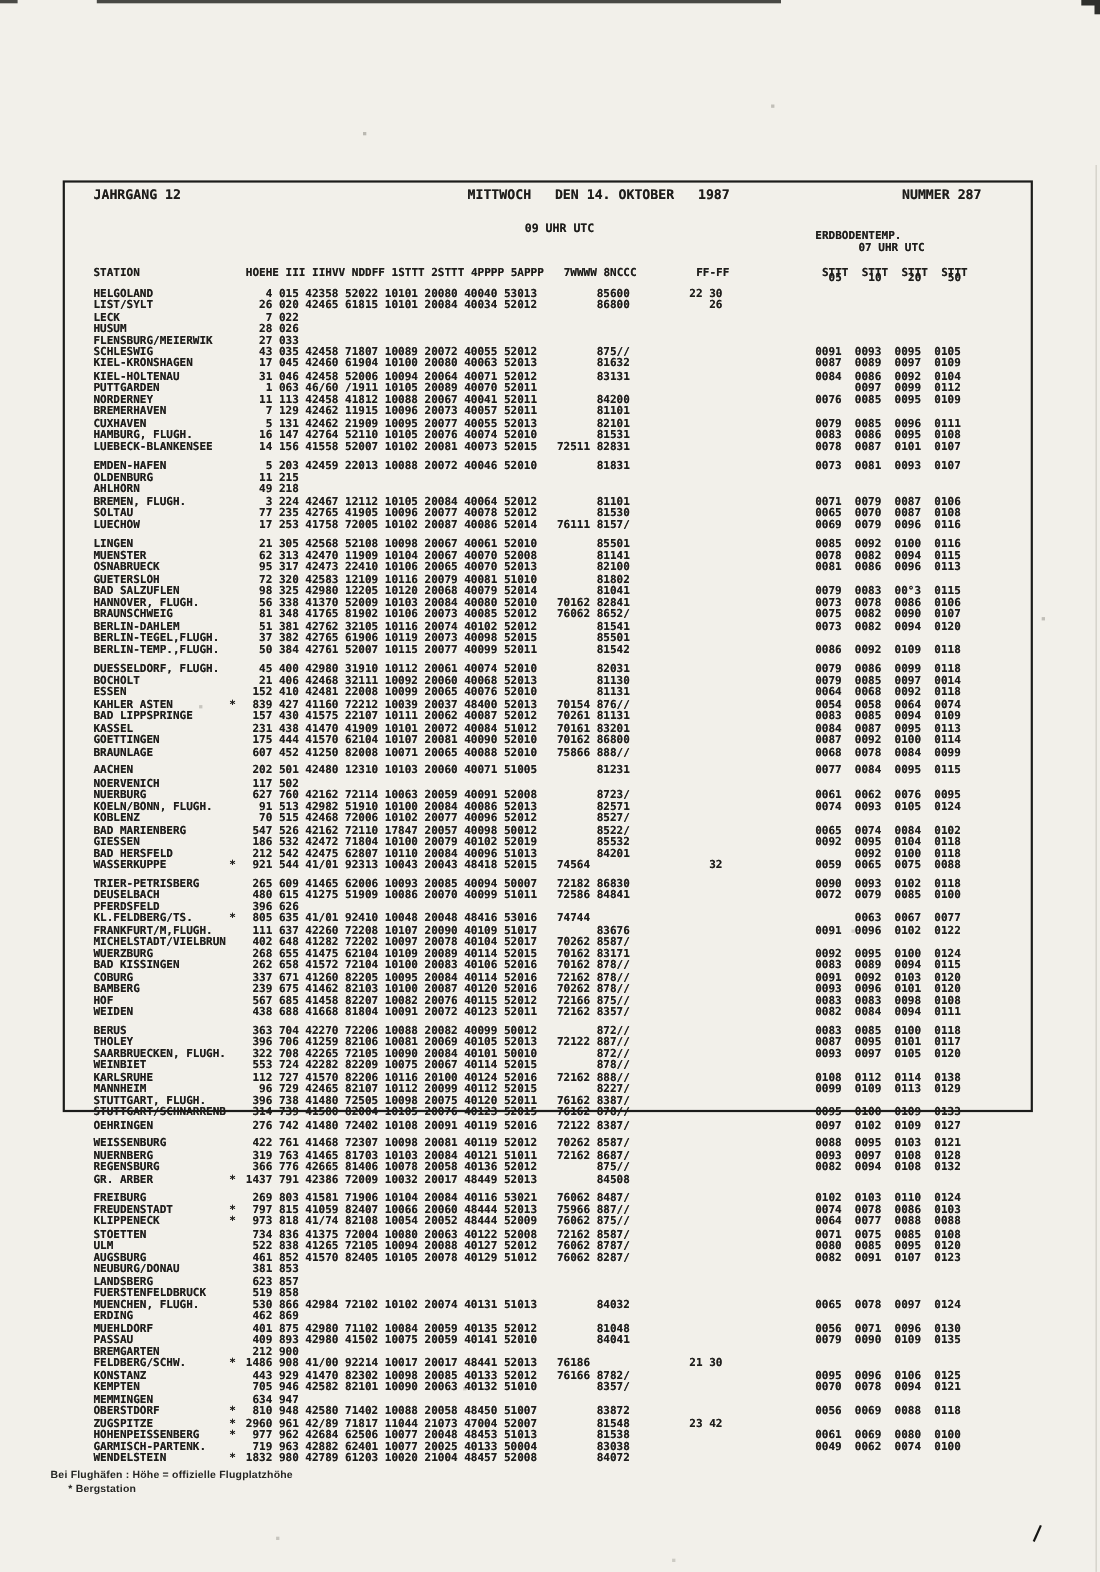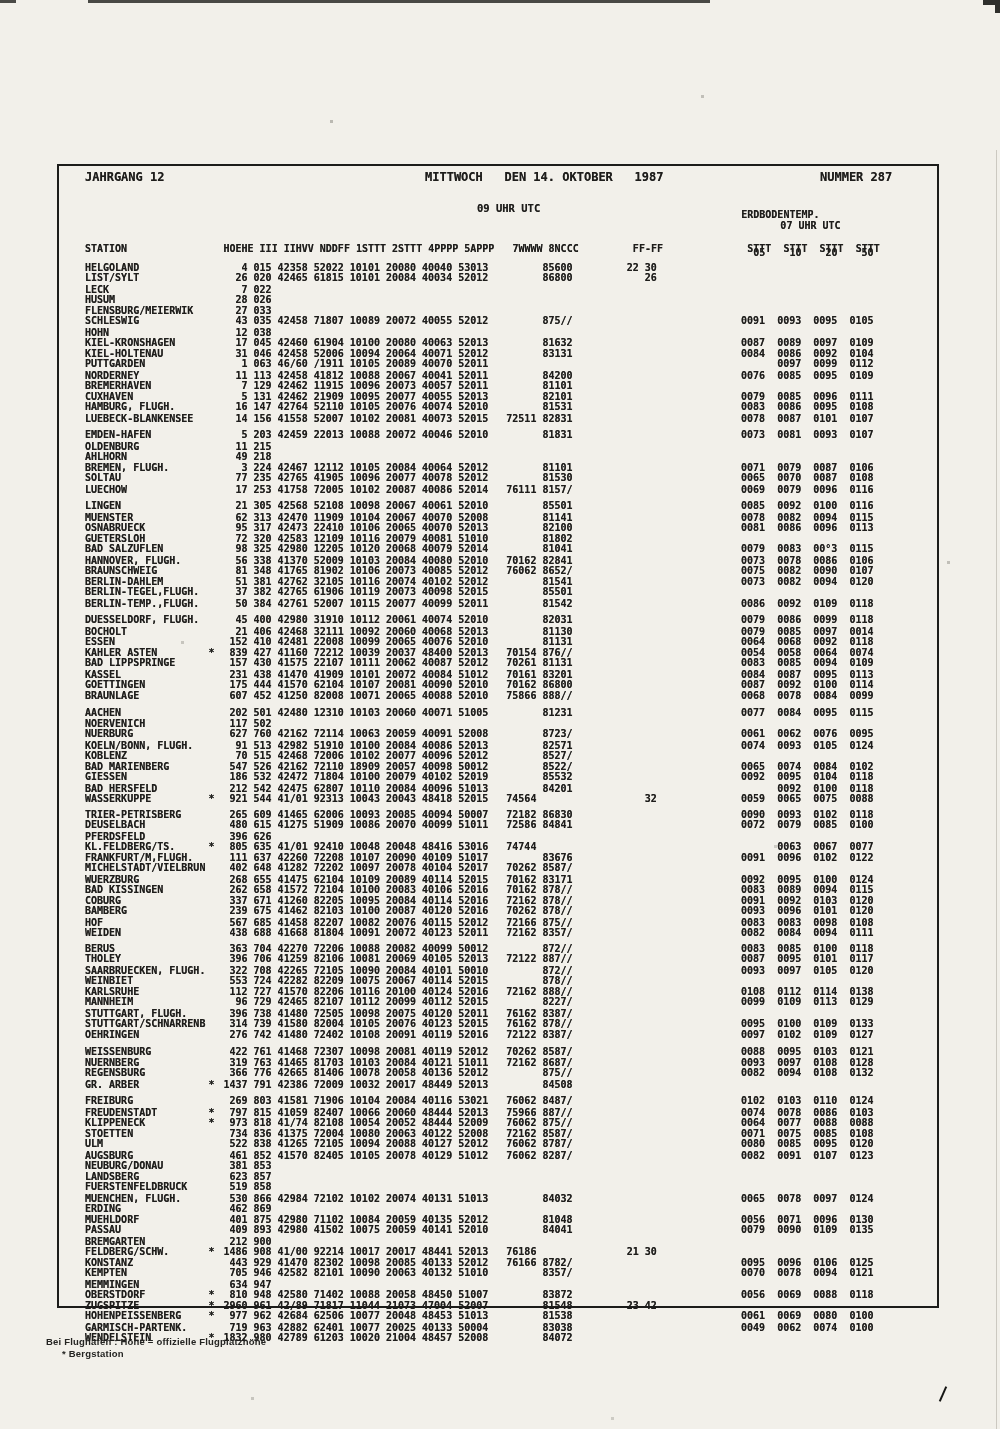--- a/index.html
+++ b/index.html
@@ -1,18 +1,18 @@
 <!DOCTYPE html>
 <html><head>
 <meta charset="utf-8">
 <style>
   html,body{margin:0;padding:0;}
   body{width:1000px;height:1429px;position:relative;background:#f2f0ea;overflow:hidden;}
   .mono{font-family:"DejaVu Sans Mono",monospace;font-weight:bold;color:#1e1d1b;text-shadow:0 0 .3px rgba(30,30,28,.7);}
-  .frame{position:absolute;left:57px;top:164px;width:882px;height:1144px;border:2px solid #1c1c1a;box-sizing:border-box;}
+  .frame{position:absolute;left:57px;top:164px;width:882px;height:847px;border:2px solid #1c1c1a;box-sizing:border-box;}
   .mast{position:absolute;top:4px;font-size:12px;white-space:pre;}
   .mast-l{left:26px;} .mast-c{left:366px;} .mast-r{left:761px;}
   .utc-main{position:absolute;left:418px;top:36px;font-size:10.5px;white-space:pre;}
   .tbl{position:absolute;left:26px;top:44px;font-size:10px;line-height:10px;}
   .row{display:flex;height:10px;align-items:flex-start;}
   .prerow{white-space:pre;height:10px;}
   .cell{flex:none;text-align:right;white-space:pre;overflow:visible;}
   .c-station{width:20ch;text-align:left;}
   .c-mark{width:2ch;text-align:center;}
   .c-hoehe{width:5ch;}
@@ -187,39 +187,20 @@
           <span class="cell c-d">40055</span>
           <span class="cell c-d">52012</span>
           <span class="cell c-w7"></span>
           <span class="cell c-n8">875//</span>
           <span class="cell c-ff"></span>
           <span class="cell c-s1">0091</span>
           <span class="cell c-s">0093</span>
           <span class="cell c-s">0095</span>
           <span class="cell c-s">0105</span>
         </div>
-        <div class="row gap-s">
-          <span class="cell c-station">HOHN</span>
-          <span class="cell c-mark"></span>
-          <span class="cell c-hoehe">12</span>
-          <span class="cell c-iii">038</span>
-          <span class="cell c-d"></span>
-          <span class="cell c-d"></span>
-          <span class="cell c-d"></span>
-          <span class="cell c-d"></span>
-          <span class="cell c-d"></span>
-          <span class="cell c-d"></span>
-          <span class="cell c-w7"></span>
-          <span class="cell c-n8"></span>
-          <span class="cell c-ff"></span>
-          <span class="cell c-s1"></span>
-          <span class="cell c-s"></span>
-          <span class="cell c-s"></span>
-          <span class="cell c-s"></span>
-        </div>
         <div class="row">
           <span class="cell c-station">KIEL-KRONSHAGEN</span>
           <span class="cell c-mark"></span>
           <span class="cell c-hoehe">17</span>
           <span class="cell c-iii">045</span>
           <span class="cell c-d">42460</span>
           <span class="cell c-d">61904</span>
           <span class="cell c-d">10100</span>
           <span class="cell c-d">20080</span>
           <span class="cell c-d">40063</span>
@@ -916,21 +897,21 @@
           <span class="cell c-s"></span>
           <span class="cell c-s"></span>
         </div>
         <div class="row gap-s">
           <span class="cell c-station">BAD MARIENBERG</span>
           <span class="cell c-mark"></span>
           <span class="cell c-hoehe">547</span>
           <span class="cell c-iii">526</span>
           <span class="cell c-d">42162</span>
           <span class="cell c-d">72110</span>
-          <span class="cell c-d">18909</span>
+          <span class="cell c-d">17847</span>
           <span class="cell c-d">20057</span>
           <span class="cell c-d">40098</span>
           <span class="cell c-d">50012</span>
           <span class="cell c-w7"></span>
           <span class="cell c-n8">8522/</span>
           <span class="cell c-ff"></span>
           <span class="cell c-s1">0065</span>
           <span class="cell c-s">0074</span>
           <span class="cell c-s">0084</span>
           <span class="cell c-s">0102</span>

